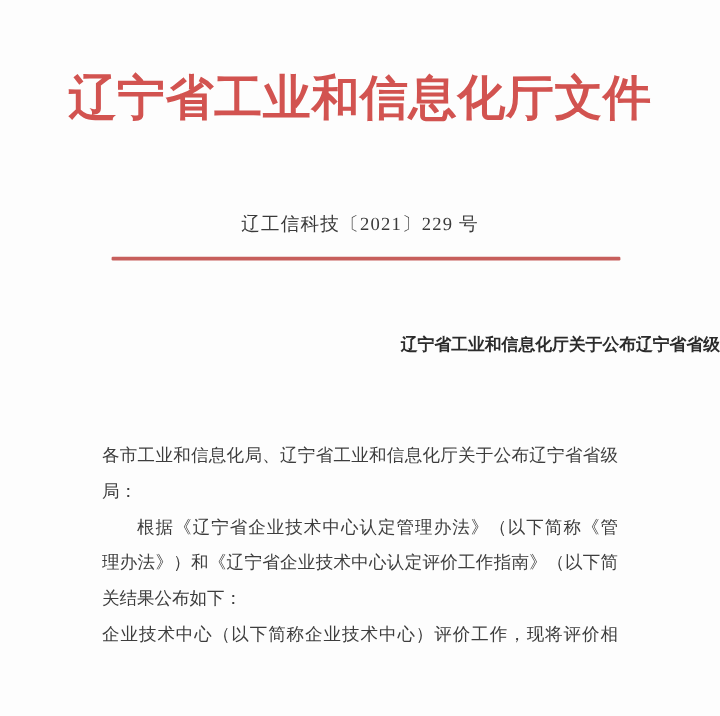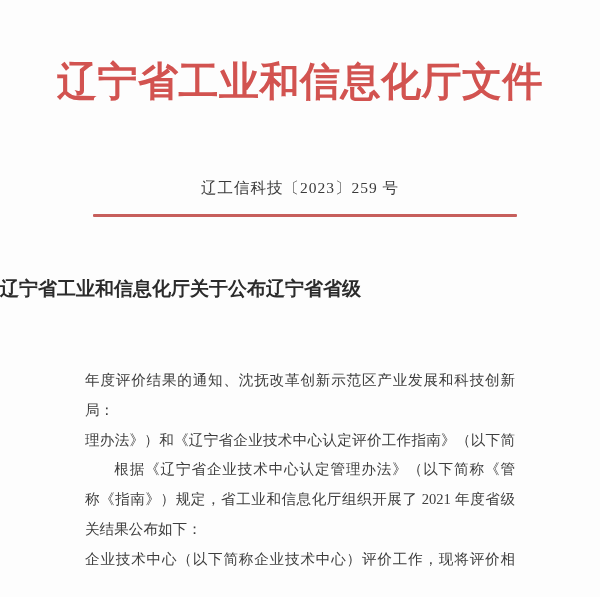--- a/index.html
+++ b/index.html
@@ -47,22 +47,22 @@
     width: 424px;
     height: 2.5px;
     background: #c75f5c;
     border-radius: 1px;
   }
   .doc-title {
     position: absolute;
     top: 273px;
     left: 0;
     width: 600px;
-    text-align: left;
-    font-size: 19px;
+    text-align: right;
+    font-size: 14px;
     line-height: 31px;
     font-weight: 700;
     color: #2b2b2b;
   }
   .doc-title-line {
     white-space: nowrap;
   }
   .body-text {
     position: absolute;
     top: 366px;
@@ -90,31 +90,30 @@
     text-indent: 2em;
   }
 </style>
 </head>
 <body>
 
 <div class="page">
 
   <div class="org-title">辽宁省工业和信息化厅文件</div>
 
-  <div class="doc-number">辽工信科技〔2023〕259 号</div>
+  <div class="doc-number">辽工信科技〔2021〕229 号</div>
 
   <div class="red-rule"></div>
 
   <div class="doc-title">
     <div class="doc-title-line">辽宁省工业和信息化厅关于公布辽宁省省级</div>
   </div>
 
   <div class="body-text">
-    <div class="bline jline">年度评价结果的通知、沈抚改革创新示范区产业发展和科技创新</div>
+    <div class="bline jline">各市工业和信息化局、辽宁省工业和信息化厅关于公布辽宁省省级</div>
     <div class="bline pline">局：</div>
+    <div class="bline jline indent">根据《辽宁省企业技术中心认定管理办法》（以下简称《管</div>
     <div class="bline jline">理办法》）和《辽宁省企业技术中心认定评价工作指南》（以下简</div>
-    <div class="bline jline indent">根据《辽宁省企业技术中心认定管理办法》（以下简称《管</div>
-    <div class="bline jline">称《指南》）规定，省工业和信息化厅组织开展了 2021 年度省级</div>
     <div class="bline pline">关结果公布如下：</div>
     <div class="bline jline">企业技术中心（以下简称企业技术中心）评价工作，现将评价相</div>
   </div>
 
 </div>
 
 </body></html>

